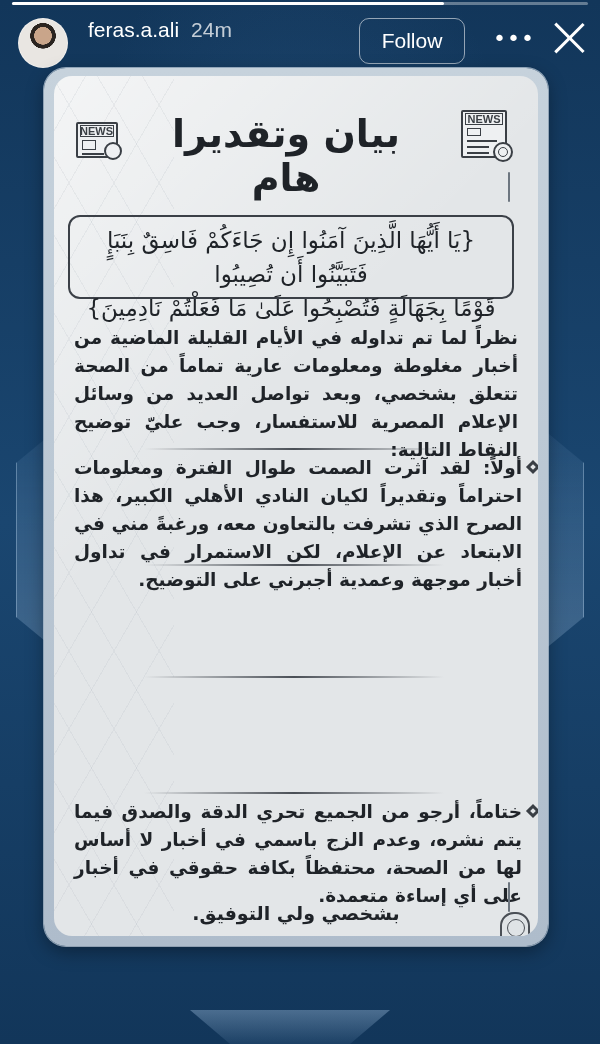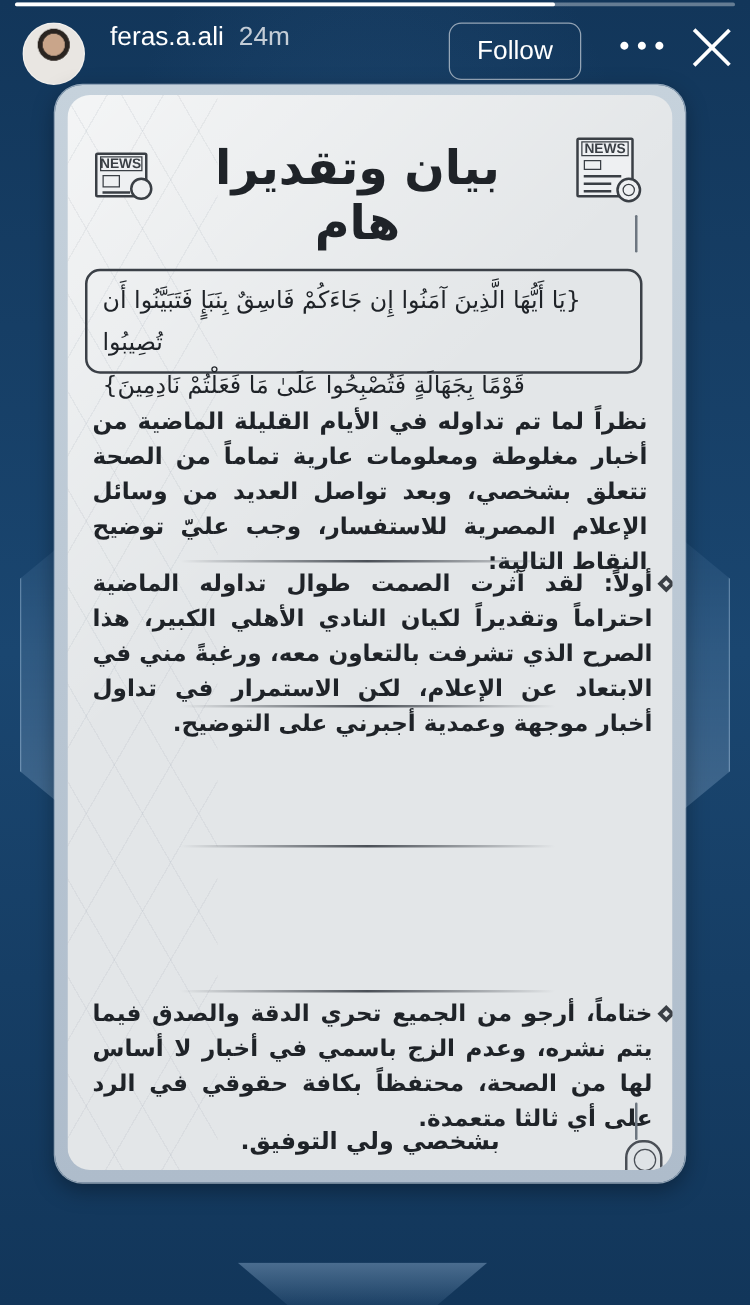--- a/index.html
+++ b/index.html
@@ -123,22 +123,22 @@
     position:absolute; width:2px; background:#6d7680; border-radius:1px;
   }
 
   .basmala {
     position: absolute; top: 102px; left: 0; right: 0; text-align: center;
     font-size: 17px; font-weight: bold; color: #1f2328;
   }
   .verse-box {
     position: absolute; left: 14px; top: 139px; width: 446px; height: 84px;
     border: 2px solid #3b4047; border-radius: 12px;
-    padding: 6px 12px; text-align: left;
-    font-size: 19px; line-height: 34px; color: #1f2328;
+    padding: 6px 12px; text-align: center;
+    font-size: 23px; line-height: 34px; color: #1f2328;
   }
 
   .para {
     position: absolute; left: 20px; width: 444px; text-align: justify; text-align-last: right;
     font-size: 18.5px; font-weight: bold; line-height: 28px; color: #1f2328;
   }
   .intro { top: 248px; }
   .divider {
     position: absolute; left: 90px; width: 300px; height: 2px;
     background: linear-gradient(90deg, transparent, #4a4f56, transparent);
@@ -216,29 +216,29 @@
   <div class="verse-box">
     <div>{يَا أَيُّهَا الَّذِينَ آمَنُوا إِن جَاءَكُمْ فَاسِقٌ بِنَبَإٍ فَتَبَيَّنُوا أَن تُصِيبُوا</div>
     <div>قَوْمًا بِجَهَالَةٍ فَتُصْبِحُوا عَلَىٰ مَا فَعَلْتُمْ نَادِمِينَ}</div>
   </div>
 
   <div class="para intro">نظراً لما تم تداوله في الأيام القليلة الماضية من أخبار مغلوطة ومعلومات عارية تماماً من الصحة تتعلق بشخصي، وبعد تواصل العديد من وسائل الإعلام المصرية للاستفسار، وجب عليّ توضيح النقاط التالية:</div>
   <div class="divider" style="top:372px;"></div>
 
   <div class="point" style="top:378px;">
     <span class="bullet"></span>
-    <div class="text">أولاً: لقد آثرت الصمت طوال تداوله الماضية احتراماً وتقديراً لكيان النادي الأهلي الكبير، هذا الصرح الذي تشرفت بالتعاون معه، ورغبةً مني في الابتعاد عن الإعلام، لكن الاستمرار في تداول أخبار موجهة وعمدية أجبرني على التوضيح.</div>
+    <div class="text">أولاً: لقد آثرت الصمت طوال الفترة ومعلومات احتراماً وتقديراً لكيان النادي الأهلي الكبير، هذا الصرح الذي تشرفت بالتعاون معه، ورغبةً مني في الابتعاد عن الإعلام، لكن الاستمرار في تداول أخبار موجهة وعمدية أجبرني على التوضيح.</div>
   </div>
   <div class="divider" style="top:488px;"></div>
 
   <div class="divider" style="top:600px;"></div>
 
   <div class="divider" style="top:716px;"></div>
 
   <div class="point" style="top:722px;">
     <span class="bullet"></span>
-    <div class="text">ختاماً، أرجو من الجميع تحري الدقة والصدق فيما يتم نشره، وعدم الزج باسمي في أخبار لا أساس لها من الصحة، محتفظاً بكافة حقوقي في الرد على أي ثالثا متعمدة.</div>
+    <div class="text">ختاماً، أرجو من الجميع تحري الدقة والصدق فيما يتم نشره، وعدم الزج باسمي في أخبار لا أساس لها من الصحة، محتفظاً بكافة حقوقي في أخبار على أي إساءة متعمدة.</div>
   </div>
 
   <div class="deco-line" style="left:454px;top:806px;height:30px;"></div>
   <div class="closing">بشخصي ولي التوفيق.</div>
   <div class="badge-icon"></div>
 </div>
 
 </body></html>

